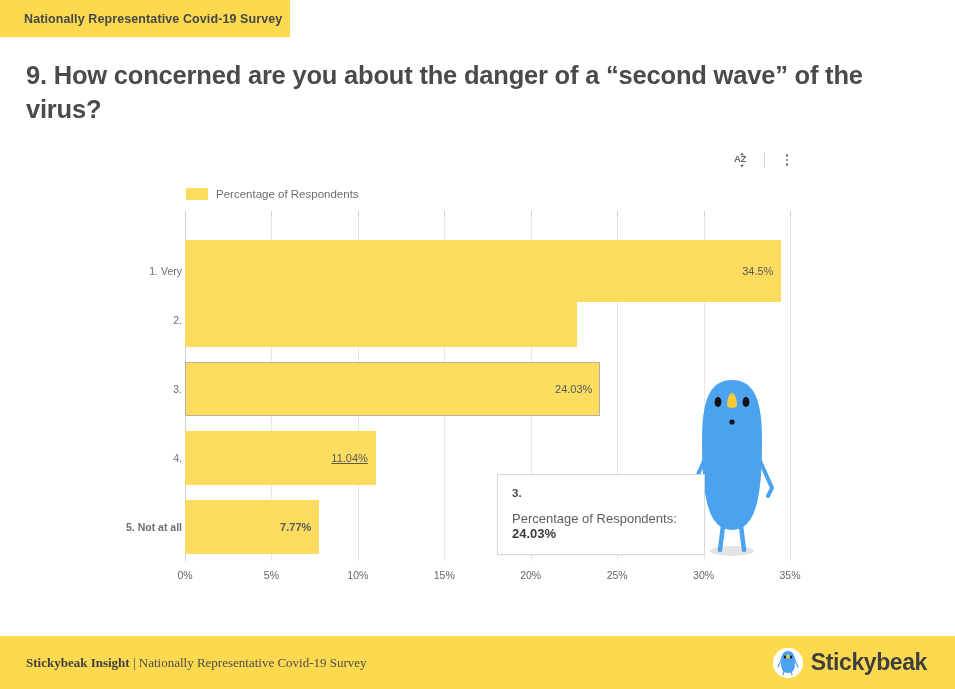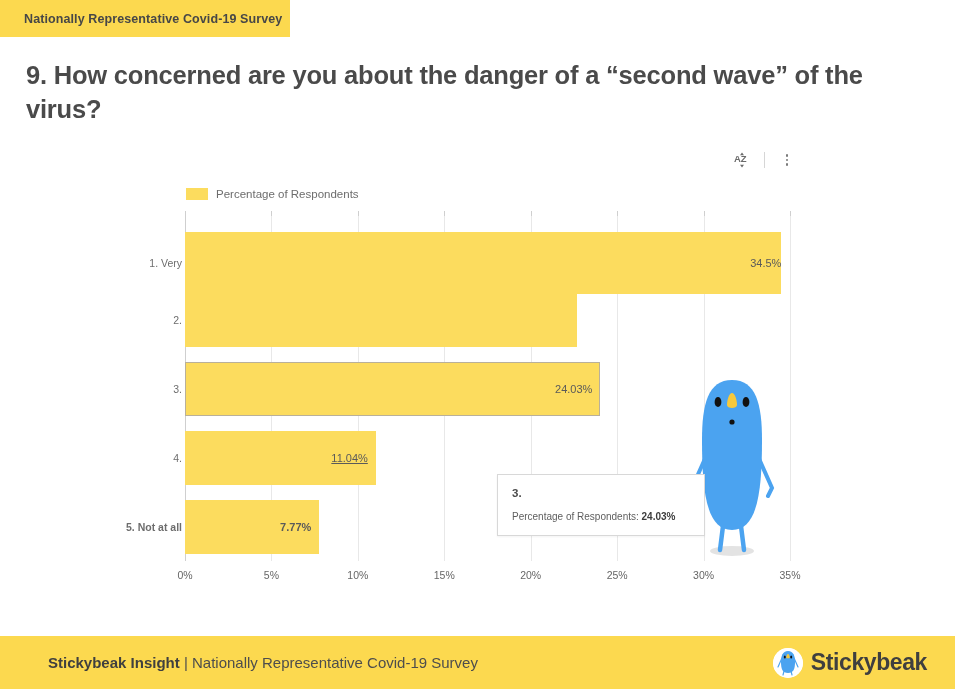--- a/index.html
+++ b/index.html
@@ -148,21 +148,21 @@
     background: #ffffff;
     border: 1px solid #d8d8d8;
     padding: 12px 14px 13px 14px;
     z-index: 30;
     box-shadow: 0 1px 2px rgba(0,0,0,.05);
   }
   #chart-tooltip .tt-title {
     font-size: 11.5px; font-weight: bold; color: #4b4b4b; margin-bottom: 12px;
   }
   #chart-tooltip .tt-row {
-    font-size: 10px; color: #5e5e5e;
+    font-size: 13px; color: #5e5e5e;
   }
   #chart-tooltip .tt-row b { color: #3c3c3c; }
 
   
   #mascot {
     position: absolute;
     left: 680px; top: 378px;
     width: 104px; height: 180px;
     z-index: 5;
   }
@@ -171,23 +171,24 @@
   #footer {
     position: absolute;
     left: 0; bottom: 0;
     width: 955px; height: 53px;
     background: #FCD94F;
     display: flex;
     align-items: center;
     justify-content: space-between;
   }
   #footer .footer-text {
-    margin-left: 48px;
-    font-size: 15px;
+    margin-left: 26px;
+    font-size: 13px;
     color: #4d4d4d;
+    font-family: Liberation Serif, serif;
   }
   #footer .footer-text b { font-weight: bold; color: #3f3f3f; }
   #footer-logo {
     display: flex; align-items: center; gap: 8px;
     margin-right: 28px;
   }
   #footer-logo .logo-mark {
     width: 30px; height: 30px; border-radius: 50%;
     background: #ffffff;
     position: relative;
@@ -246,24 +247,24 @@
         <div class="gridline" style="left: 345.714px;"></div>
         <div class="tickmark" style="left: 345.714px;"></div>
         <div class="gridline" style="left: 432.143px;"></div>
         <div class="tickmark" style="left: 432.143px;"></div>
         <div class="gridline" style="left: 518.571px;"></div>
         <div class="tickmark" style="left: 518.571px;"></div>
         <div class="gridline" style="left: 605px;"></div>
         <div class="tickmark" style="left: 605px;"></div>
       </div>
     <div id="bars">
-        <div class="bar-row" style="top: 16px; height: 62px;">
+        <div class="bar-row" style="top: 24px; height: 62px;">
           <div class="cat-label">1. Very</div>
           <div class="bar" style="width: 596.357px;"></div>
-          <div class="bar-value" style="left: 588.357px; transform: translate(-100%, -50%); margin-left: 8px;">34.5%</div>
+          <div class="bar-value" style="left: 588.357px; transform: translate(-100%, -50%);">34.5%</div>
         </div>
         <div class="bar-row" style="top: 76.5px; height: 54px;">
           <div class="cat-label">2.</div>
           <div class="bar" style="width: 391.694px;"></div>
         </div>
         <div class="bar-row" style="top: 145.5px; height: 54px;">
           <div class="cat-label">3.</div>
           <div class="bar hovered" style="width: 415.376px;"></div>
           <div class="bar-value" style="left: 407.376px; transform: translate(-100%, -50%);">24.03%</div>
         </div>

